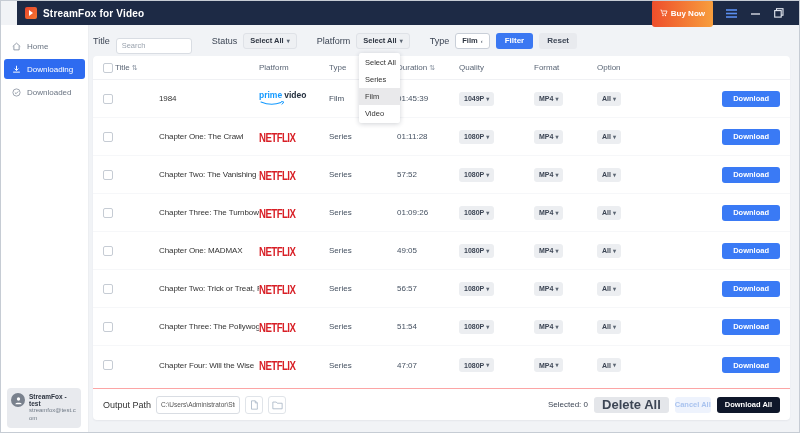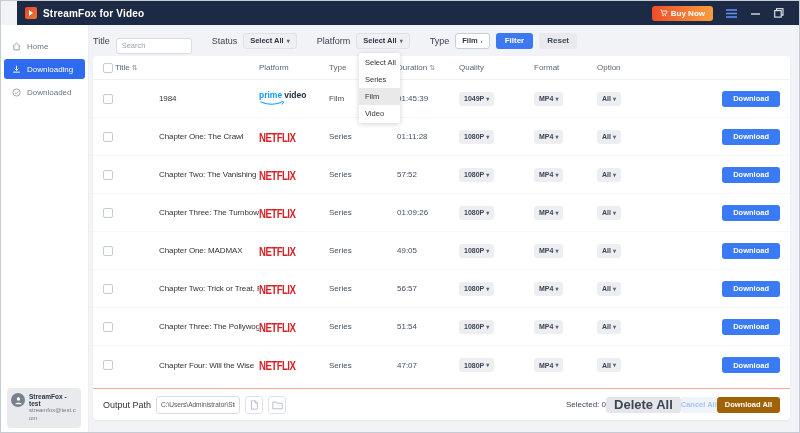--- a/index.html
+++ b/index.html
@@ -18,21 +18,21 @@
     background:linear-gradient(135deg,#e8432d,#f2772f);
     display:flex; align-items:center; justify-content:center; flex:0 0 auto;
   }
   .logo-badge i {
     display:block; width:0; height:0;
     border-left:4px solid #fff; border-top:3px solid transparent; border-bottom:3px solid transparent;
   }
   .app-title { color:#fff; font-size:10px; font-weight:700; letter-spacing:.2px; }
   .titlebar-right { margin-left:auto; display:flex; align-items:center; gap:12px; }
   .buy-now {
-    height:15px; padding:0 8px; border:none; border-radius:3px;
+    height:27px; padding:0 8px; border:none; border-radius:3px;
     background:linear-gradient(90deg,#ee4e2b,#f79e3d); color:#fff;
     font-size:8px; font-weight:700; display:flex; align-items:center; gap:3px; cursor:pointer;
     font-family:"Liberation Sans", sans-serif;
   }
   .win-icon { display:flex; align-items:center; justify-content:center; width:12px; height:12px; cursor:pointer; }
   
   .sidebar {
     position:absolute; left:0; top:24px; width:88px; height:409px;
     background:#ffffff; border-right:1px solid #eceef1; padding-top:8px;
   }
@@ -129,32 +129,32 @@
   }
   .path-label { font-size:9px; color:#333; }
   .path-input {
     width:84px; height:18px; border:1px solid #d9dde3; border-radius:3px; background:#fff;
     font-size:6.5px; padding:0 4px; color:#555; font-family:"Liberation Sans", sans-serif;
   }
   .icon-btn {
     width:18px; height:18px; border:1px solid #e0e4e9; border-radius:3px; background:#fff;
     display:flex; align-items:center; justify-content:center; cursor:pointer;
   }
-  .cfooter-right { margin-left:auto; display:flex; align-items:center; }
+  .cfooter-right { margin-left:auto; display:flex; align-items:center; gap:6px; }
   .selected-label { font-size:8px; color:#3c4554; }
   .btn-delete-all {
     height:16px; padding:0 8px; border:none; border-radius:3px; background:#e4e6ea;
     color:#3c4554; font-size:13px; font-weight:700; cursor:pointer; font-family:"Liberation Sans", sans-serif;
   }
   .btn-cancel-all {
     height:16px; padding:0 0; border:none; border-radius:3px; background:#eef3fd;
     color:#a9c3ef; font-size:7.5px; font-weight:700; cursor:pointer; font-family:"Liberation Sans", sans-serif;
   }
   .btn-download-all {
-    height:16px; padding:0 8px; border:none; border-radius:3px; background:#a16207;
+    height:16px; padding:0 8px; border:none; border-radius:3px; background:#0f172a;
     color:#fff; font-size:7.5px; font-weight:700; cursor:pointer; font-family:"Liberation Sans", sans-serif;
   }
   
   .type-dropdown {
     position:absolute; left:358px; top:52px; width:41px; background:#fff; z-index:20;
     box-shadow:0 1px 5px rgba(20,30,50,.2); border-radius:2px; padding:1px 0;
   }
   .dd-item { font-size:7.5px; color:#333; padding:4px 6px; white-space:nowrap; cursor:pointer; }
   .dd-item.active { background:#e9e9eb; }
 </style>

